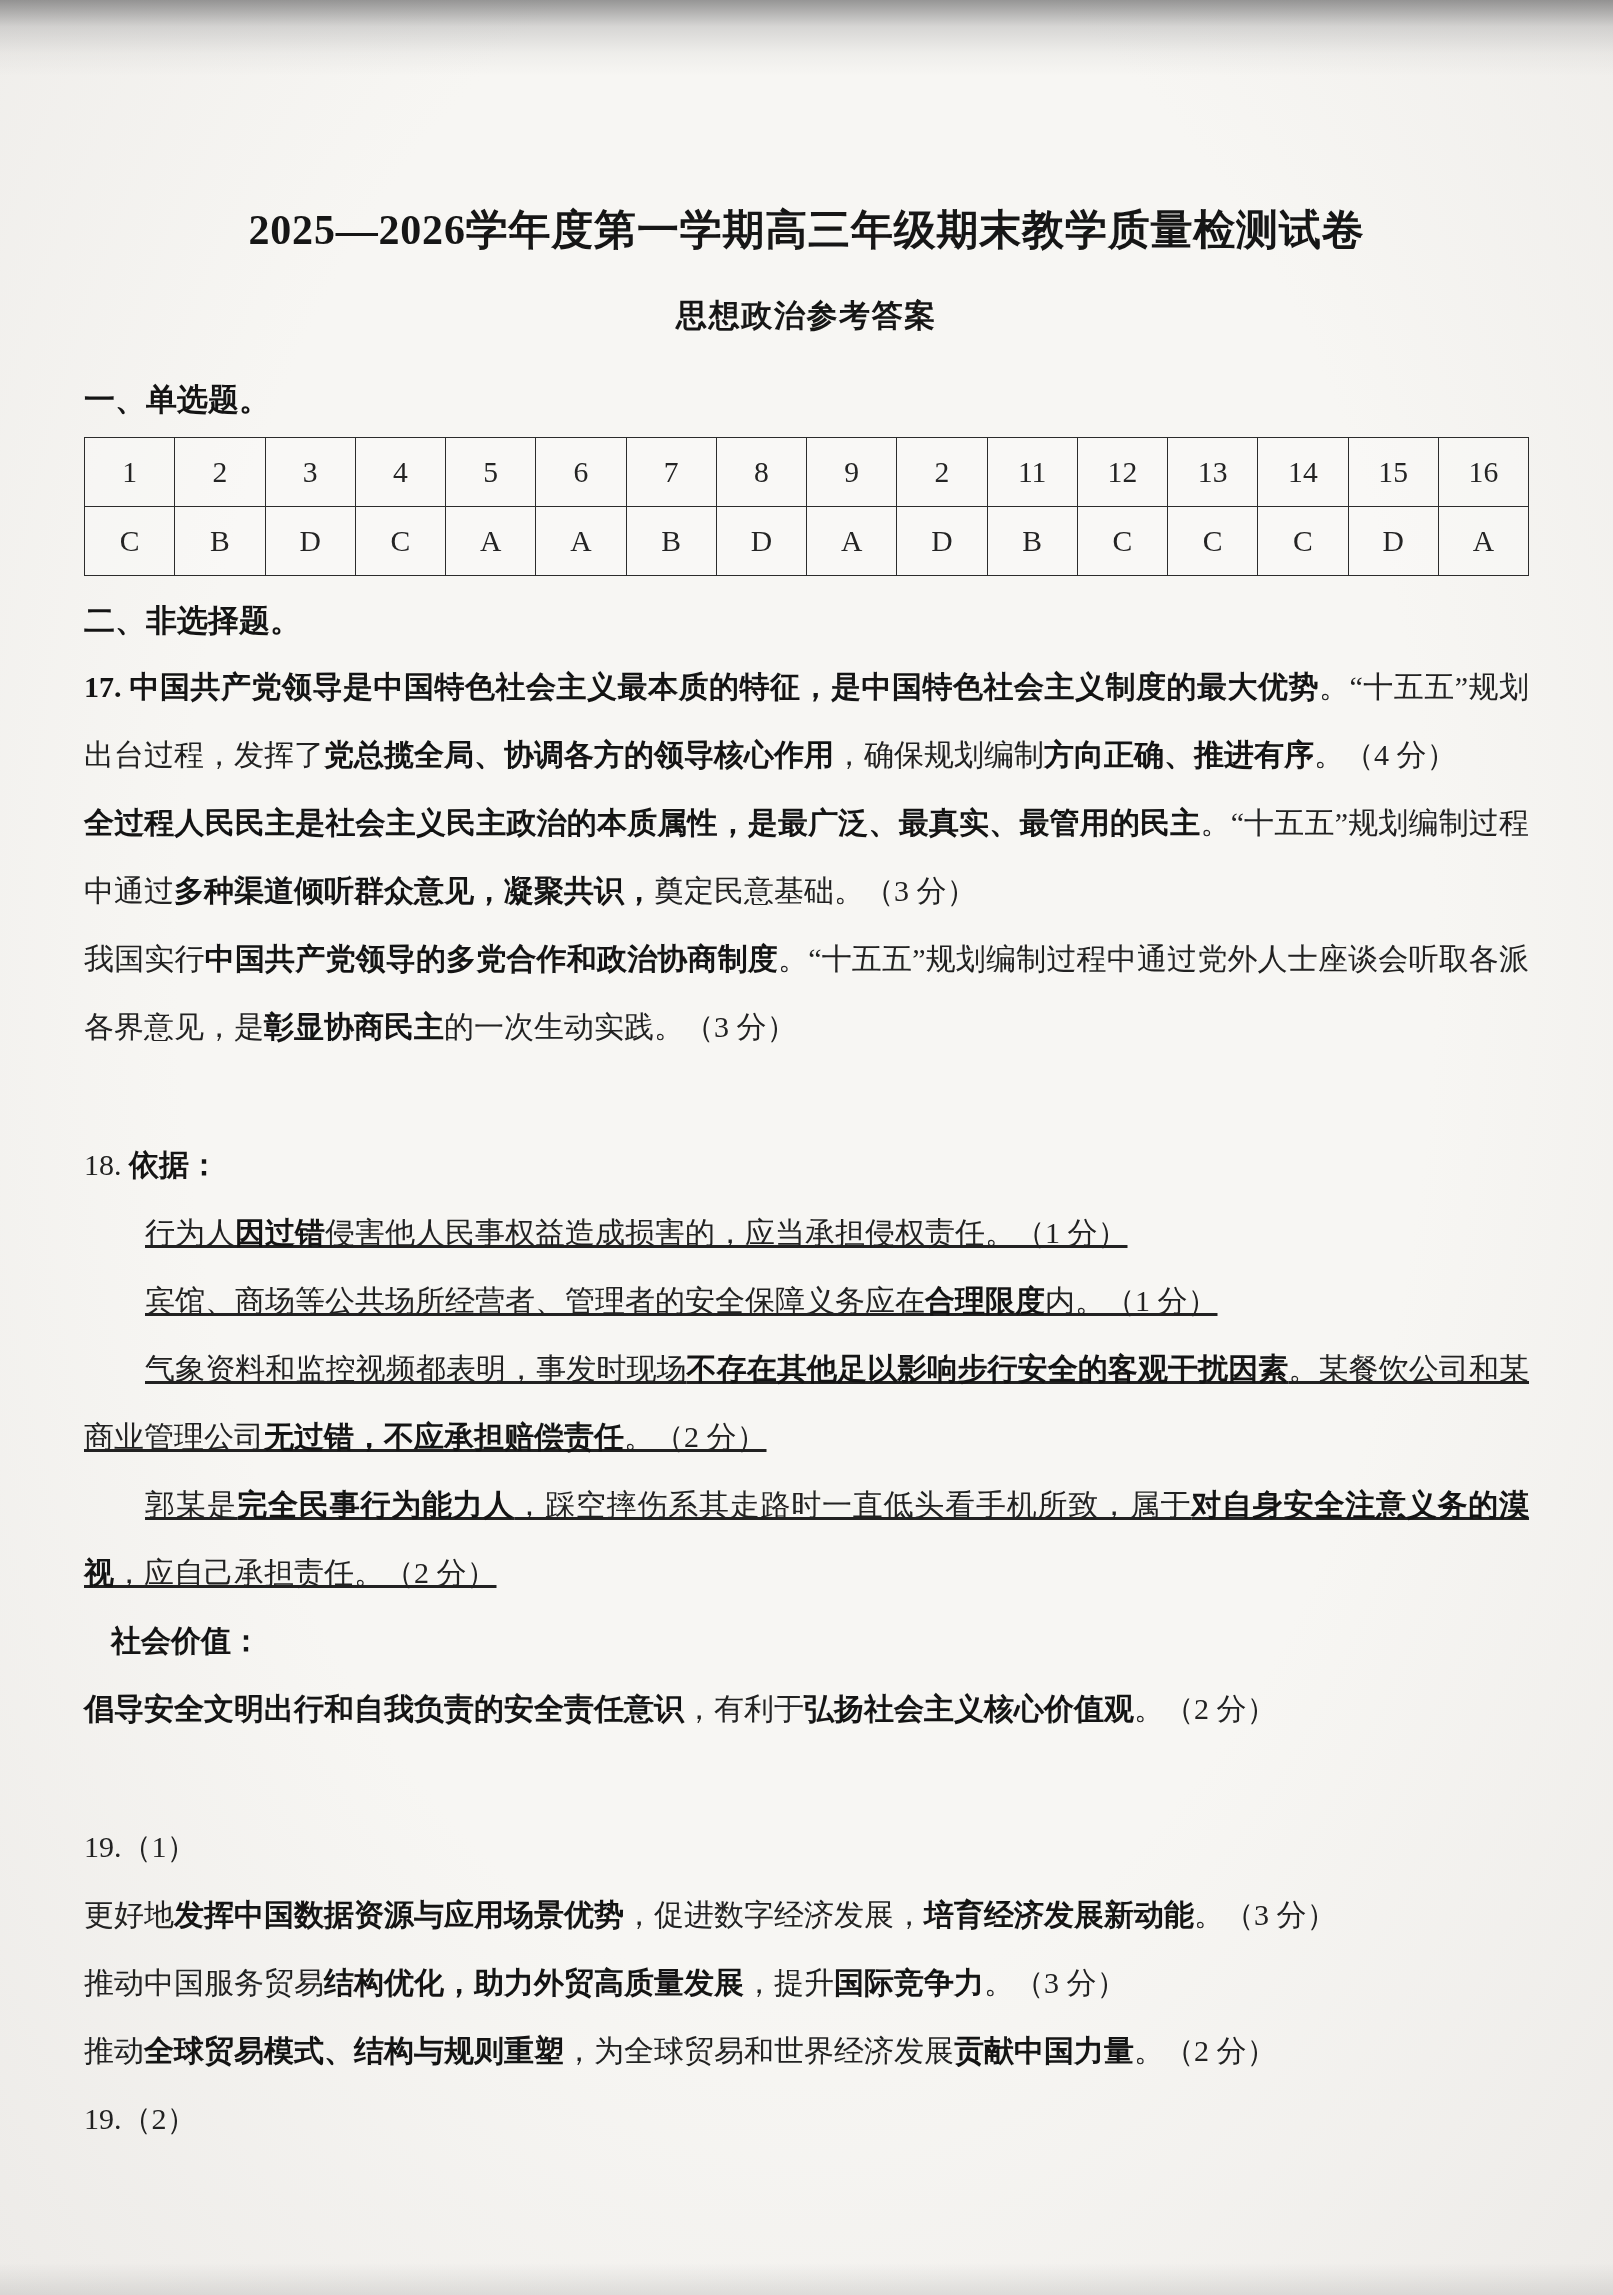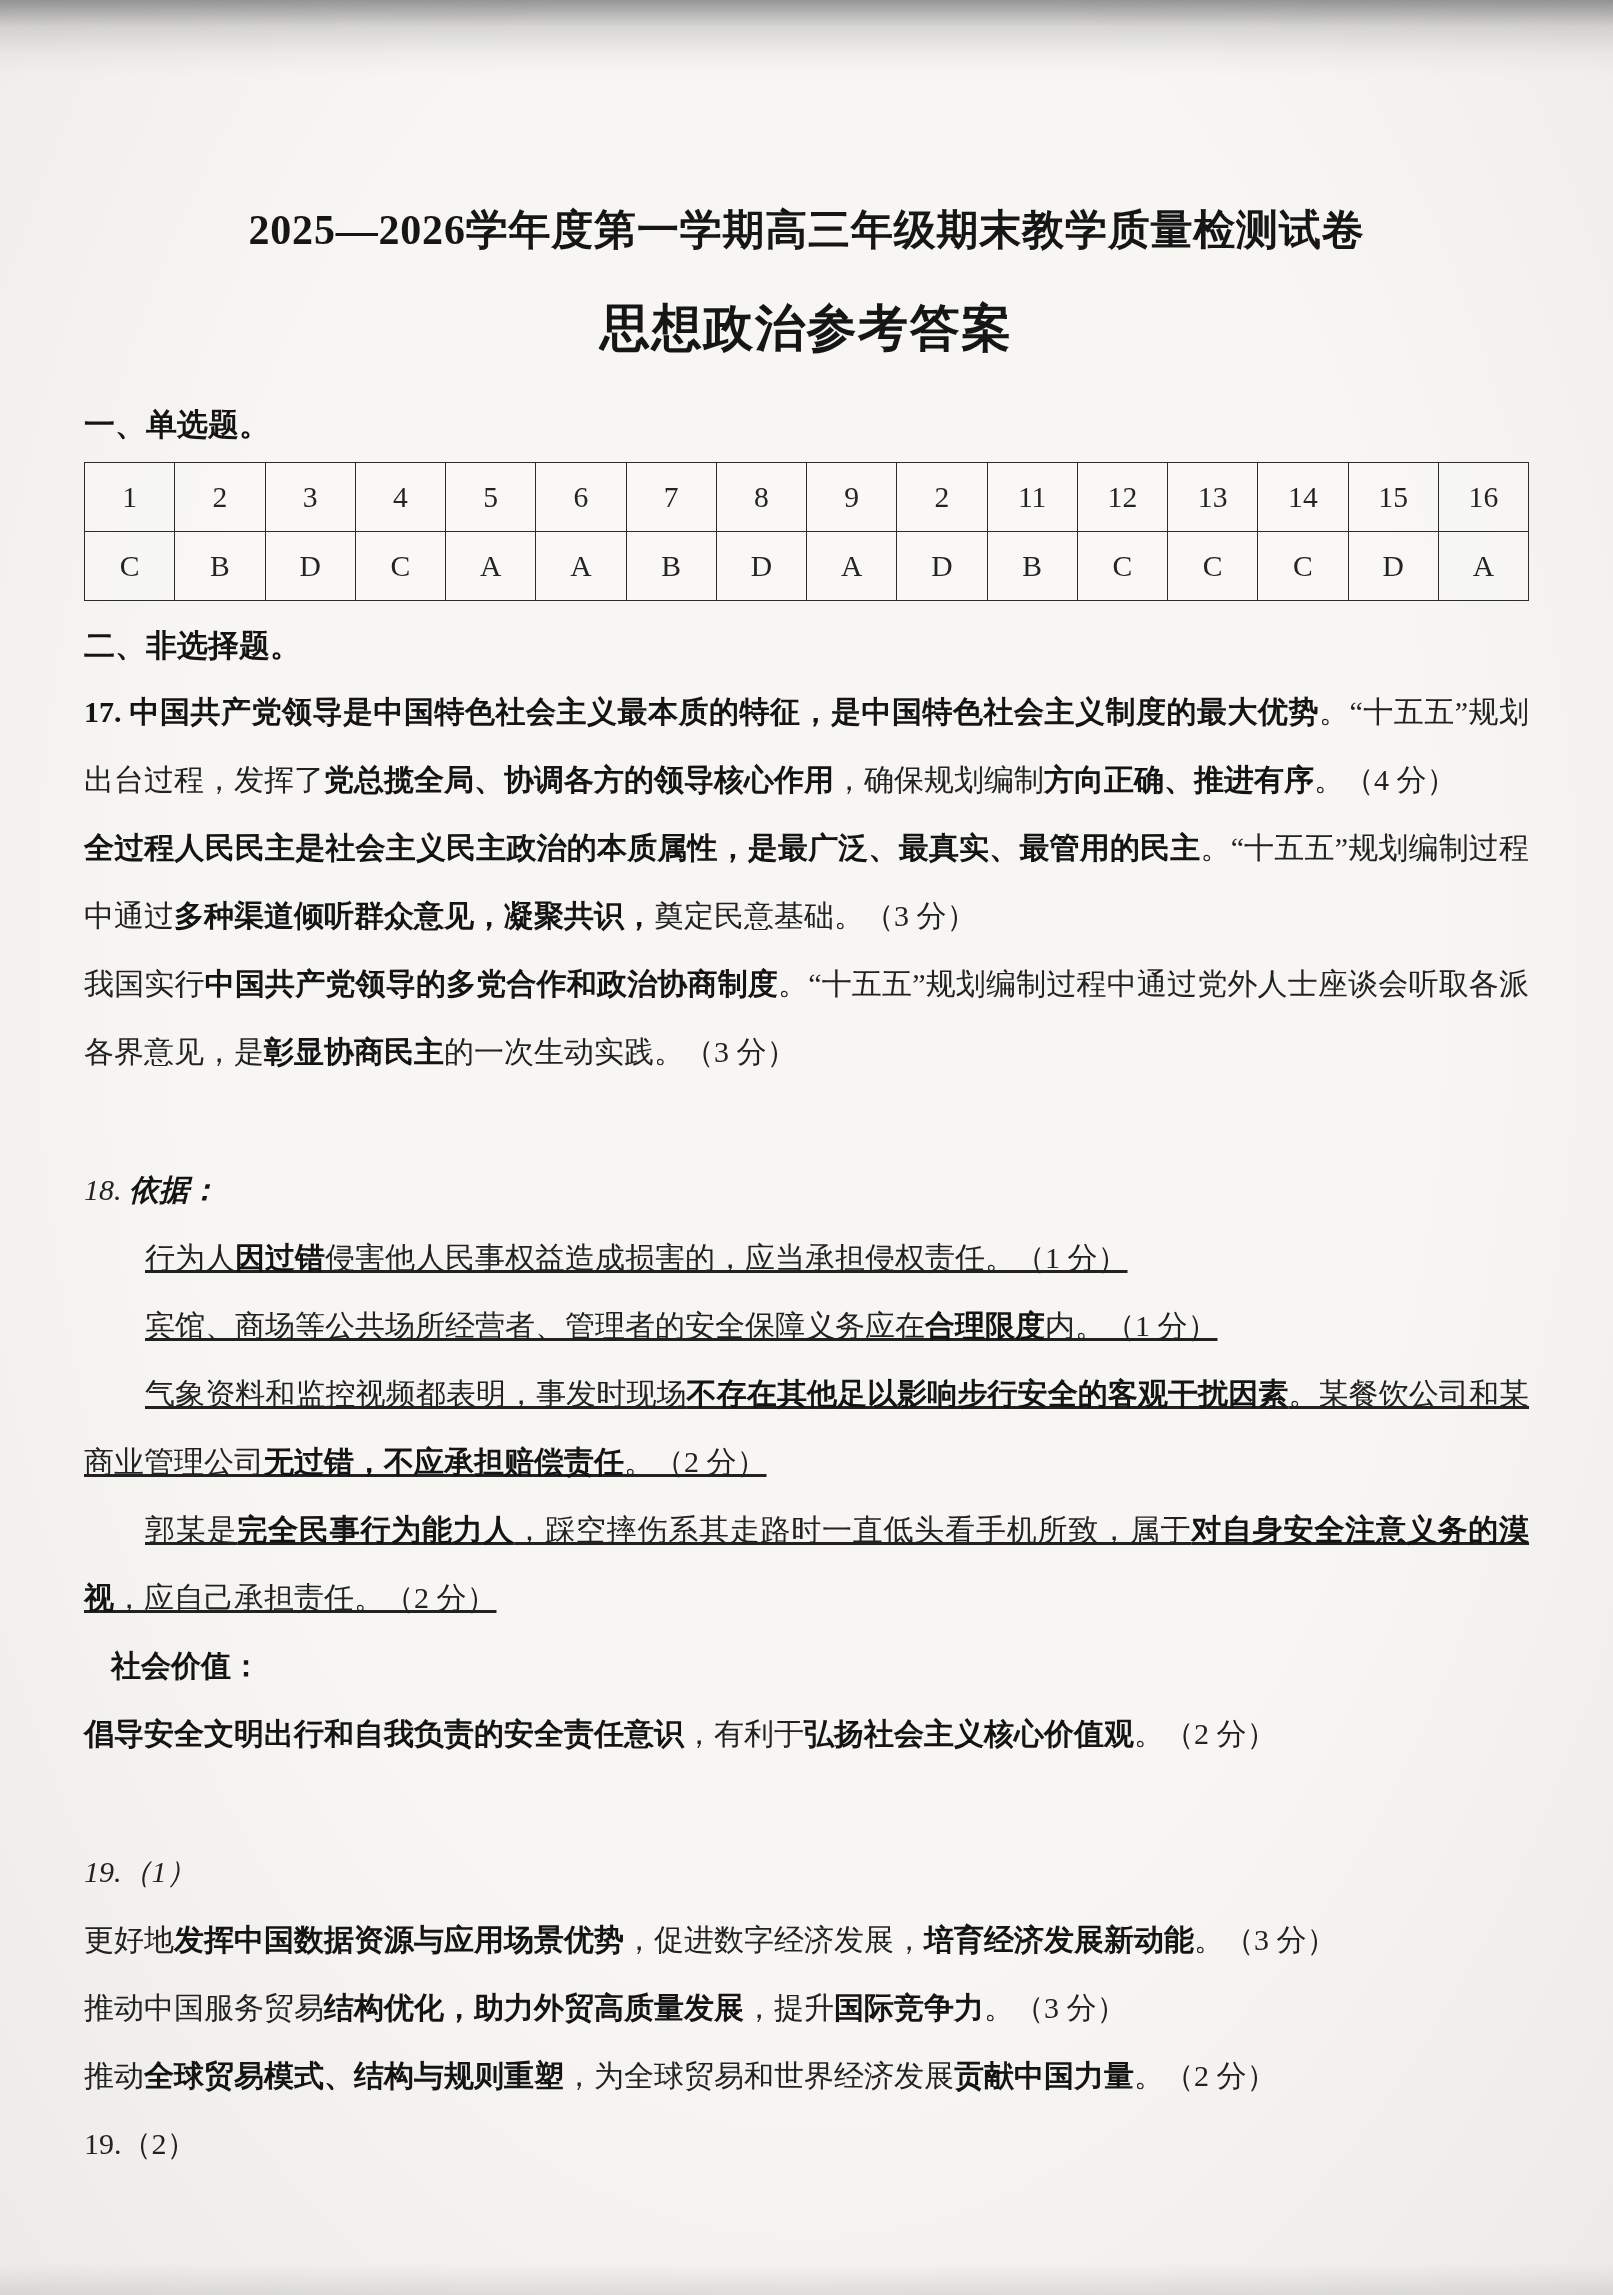--- a/index.html
+++ b/index.html
@@ -40,21 +40,21 @@
   }
   .title {
     text-align: center;
     font-size: 42px;
     font-weight: bold;
     letter-spacing: 0.8px;
     color: #161616;
   }
   .subtitle {
     text-align: center;
-    font-size: 50px;
+    font-size: 31px;
     font-weight: bold;
     margin-top: 37px;
     letter-spacing: 1.6px;
     color: #161616;
   }
   .sec-heading {
     font-size: 31px;
     font-weight: bold;
     margin-top: 42px;
     color: #141414;
@@ -77,21 +77,21 @@
   }
   .answer-body {
     margin-top: 11.2px;
   }
   .answer-body p {
     font-size: 30px;
     line-height: 68px;
     text-align: justify;
     color: #222;
   }
-  .answer-body p.gap { margin-top: 70px; font-style: italic; }
+  .answer-body p.gap { margin-top: 70px; }
   .answer-body p.indent { text-indent: 61px; text-decoration: underline; }
   .answer-body p.small-indent { text-indent: 27px; }
   .answer-body b { font-weight: bold; color: #141414; }
 </style>
 </head>
 <body>
 
 <div class="top-shadow"></div>
 
 <div class="content">

